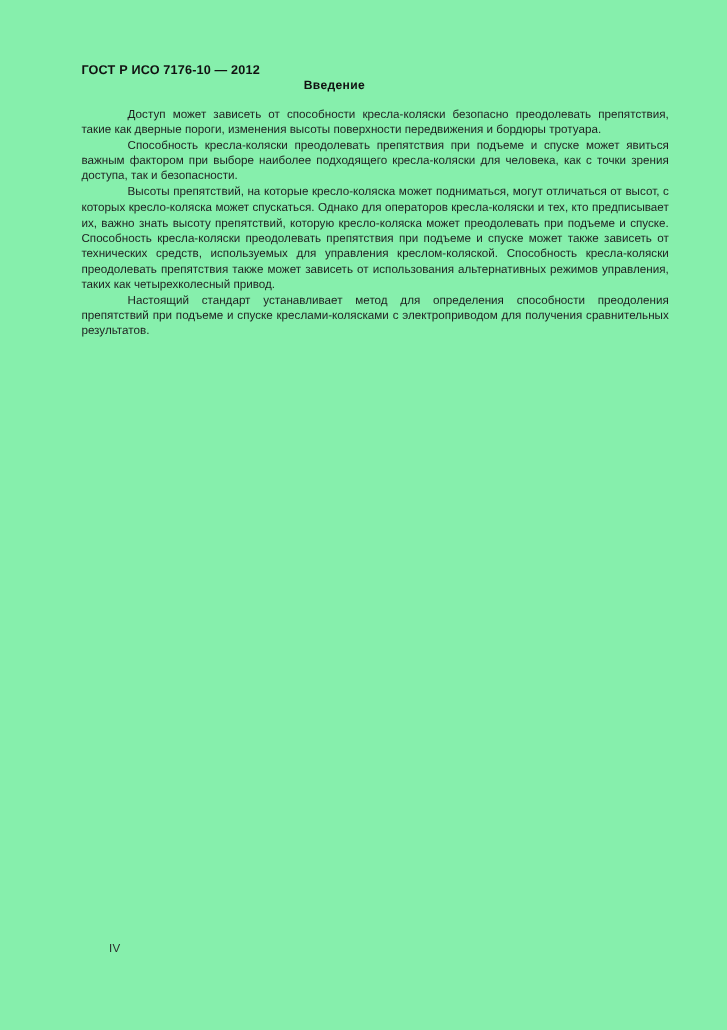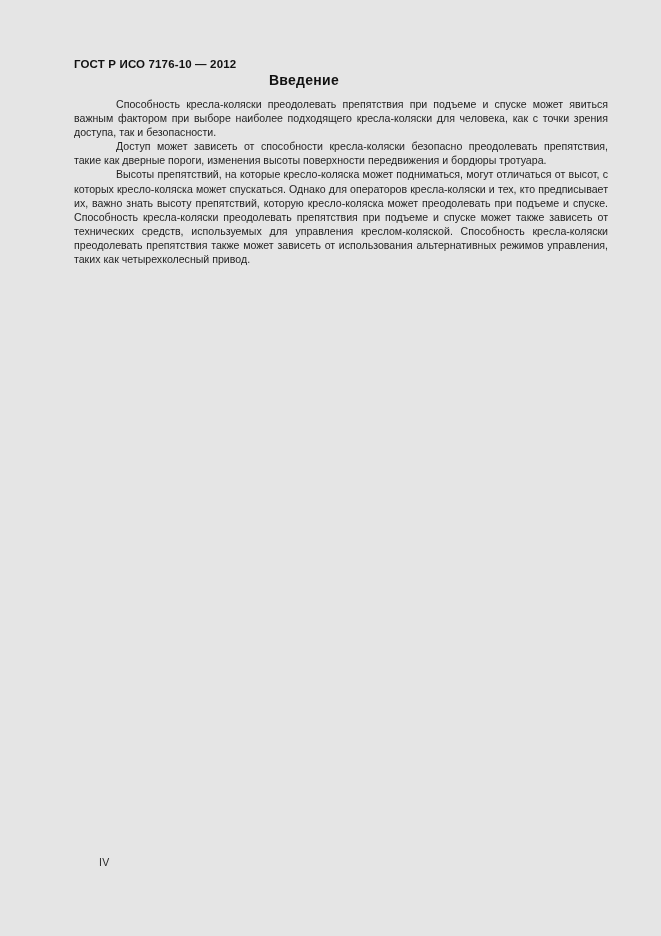--- a/index.html
+++ b/index.html
@@ -12,21 +12,21 @@
     width: 661px;
     height: 936px;
     position: relative;
     font-family: "Liberation Sans", sans-serif;
     color: #1b1b1b;
     overflow: hidden;
   }
   .page {
     position: absolute;
     inset: 0;
-    background: #e5e5e5;
+    background: #86efac;
   }
   .doc-header {
     position: absolute;
     top: 58px;
     left: 74px;
     right: 53px;
     height: 16px;
   }
   .std-number {
     font-size: 11.5px;
@@ -34,21 +34,21 @@
     letter-spacing: 0.15px;
     white-space: nowrap;
     color: #111111;
   }
   .section-title {
     position: absolute;
     top: 72px;
     left: 0;
     right: 53px;
     text-align: center;
-    font-size: 14px;
+    font-size: 11px;
     font-weight: bold;
     letter-spacing: 0.3px;
     color: #111111;
   }
   .body-text {
     position: absolute;
     top: 97px;
     left: 74px;
     width: 534px;
     font-size: 10.6px;
@@ -79,20 +79,21 @@
 
 <div class="page">
 
   <div class="doc-header">
     <div class="std-number">ГОСТ Р ИСО 7176-10 — 2012</div>
   </div>
 
   <div class="section-title">Введение</div>
 
   <div class="body-text">
+    <p>Доступ может зависеть от способности кресла-коляски безопасно преодолевать препятствия, такие как дверные пороги, изменения высоты поверхности передвижения и бордюры тротуара.</p>
     <p>Способность кресла-коляски преодолевать препятствия при подъеме и спуске может явиться важным фактором при выборе наиболее подходящего кресла-коляски для человека, как с точки зрения доступа, так и безопасности.</p>
-    <p>Доступ может зависеть от способности кресла-коляски безопасно преодолевать препятствия, такие как дверные пороги, изменения высоты поверхности передвижения и бордюры тротуара.</p>
     <p>Высоты препятствий, на которые кресло-коляска может подниматься, могут отличаться от высот, с которых кресло-коляска может спускаться.  Однако для операторов кресла-коляски и тех, кто предписывает их, важно знать высоту препятствий, которую кресло-коляска может преодолевать при подъеме и спуске.  Способность кресла-коляски преодолевать препятствия при подъеме и спуске может также зависеть от технических средств, используемых для управления креслом-коляской. Способность кресла-коляски преодолевать препятствия также может зависеть от использования альтернативных режимов управления, таких как четырехколесный привод.</p>
+    <p>Настоящий стандарт устанавливает метод для определения способности преодоления препятствий при подъеме и спуске креслами-колясками с электроприводом для получения сравнительных результатов.</p>
   </div>
 
   <div class="page-number">IV</div>
 
 </div>
 
 </body></html>

